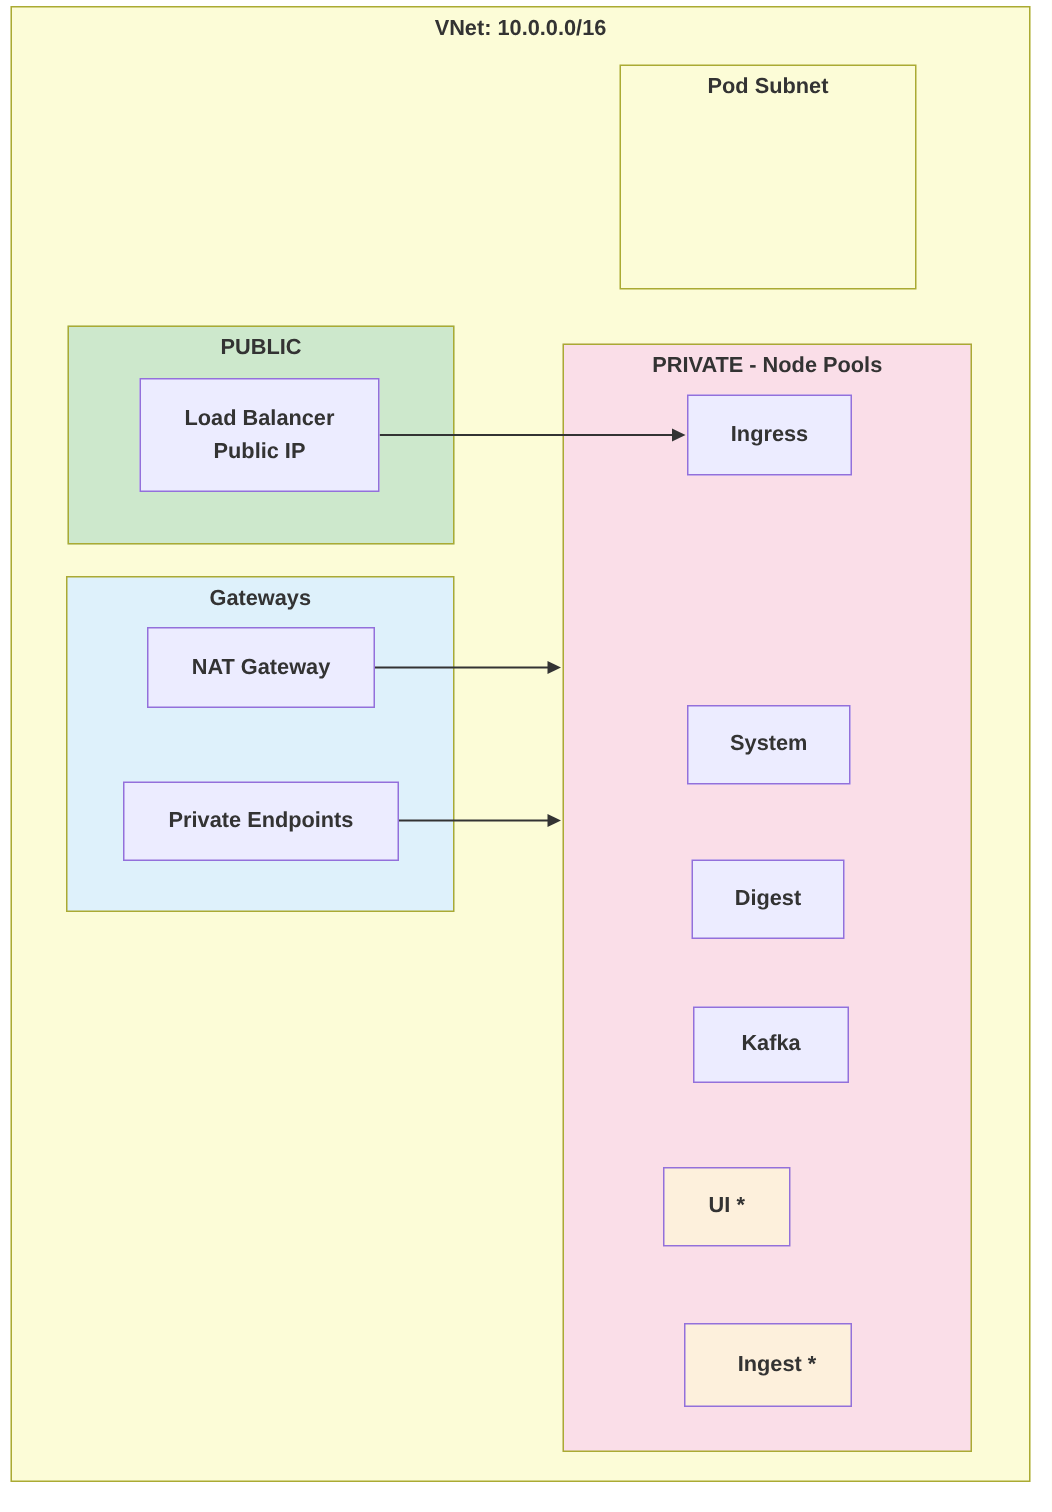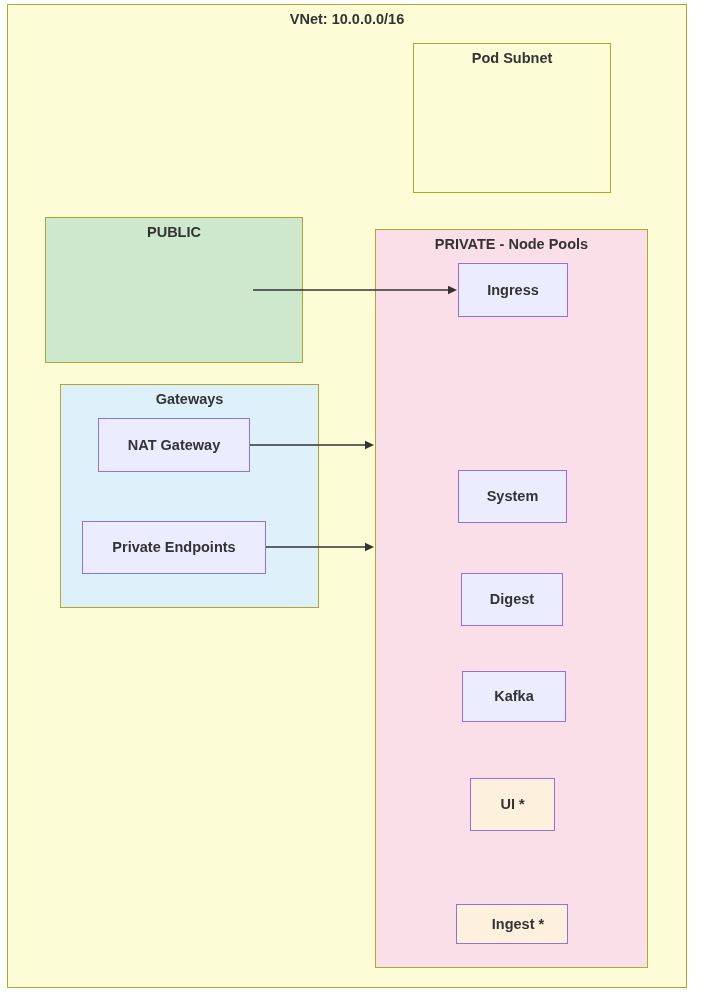--- a/index.html
+++ b/index.html
@@ -28,21 +28,21 @@
     left: 0;
     width: 100%;
     text-align: center;
     font-size: 14.5px;
     color: #333333;
     white-space: nowrap;
   }
   .sg-vnet     { left: 7px;   top: 4px;   width: 680px; height: 984px; background: #fcfcd7; }
   .sg-pod      { left: 413px; top: 43px;  width: 198px; height: 150px; background: #fcfcd7; }
   .sg-public   { left: 45px;  top: 217px; width: 258px; height: 146px; background: #cde8cc; }
-  .sg-gateways { left: 44px;  top: 384px; width: 259px; height: 224px; background: #def1fb; margin-left: 16px; }
+  .sg-gateways { left: 44px;  top: 384px; width: 259px; height: 224px; background: #def1fb; }
   .sg-private  { left: 375px; top: 229px; width: 273px; height: 739px; background: #fadee8; }
 
   .node {
     position: absolute;
     background: #ececff;
     border: 1px solid #9370db;
     box-sizing: border-box;
     display: flex;
     flex-direction: column;
     align-items: center;
@@ -56,22 +56,22 @@
   .node.accent { background: #fdf0dc; }
 
   .n-azure-cni         { left: 448px; top: 92px;  width: 130px; height: 54px; border-width: 2px; }
   .n-load-balancer     { left: 93px;  top: 252px; width: 160px; height: 76px; }
   .n-ingress           { left: 458px; top: 263px; width: 110px; height: 54px; }
   .n-nat-gateway       { left: 98px;  top: 418px; width: 152px; height: 54px; }
   .n-private-endpoints { left: 82px;  top: 521px; width: 184px; height: 53px; }
   .n-system            { left: 458px; top: 470px; width: 109px; height: 53px; }
   .n-digest            { left: 461px; top: 573px; width: 102px; height: 53px; }
   .n-kafka             { left: 462px; top: 671px; width: 104px; height: 51px; }
-  .n-ui                { left: 470px; top: 778px; width: 85px;  height: 53px; }
-  .n-ingest            { left: 456px; top: 904px; width: 112px; height: 40px; padding-left: 12px; }
+  .n-ui                { left: 442px; top: 778px; width: 85px;  height: 53px; }
+  .n-ingest            { left: 456px; top: 882px; width: 112px; height: 56px; padding-left: 12px; }
 
   .edges {
     position: absolute;
     left: 0;
     top: 0;
     width: 701px;
     height: 1008px;
     pointer-events: none;
   }
   .edge-line { stroke: #333333; stroke-width: 1.4; }
@@ -108,20 +108,24 @@
     <polygon class="edge-head" points="457,290 448,285.7 448,294.3"></polygon>
 
     <line class="edge-line" x1="250" y1="445" x2="367" y2="445"></line>
     <polygon class="edge-head" points="374,445 365,440.7 365,449.3"></polygon>
 
     <line class="edge-line" x1="266" y1="547" x2="367" y2="547"></line>
     <polygon class="edge-head" points="374,547 365,542.7 365,551.3"></polygon>
   </svg>
 
 
+  <div class="node n-load-balancer">
+    <span>Load Balancer</span>
+    <span>Public IP</span>
+  </div>
 
   <div class="node n-ingress">
     <span>Ingress</span>
   </div>
 
   <div class="node n-nat-gateway">
     <span>NAT Gateway</span>
   </div>
 
   <div class="node n-private-endpoints">

